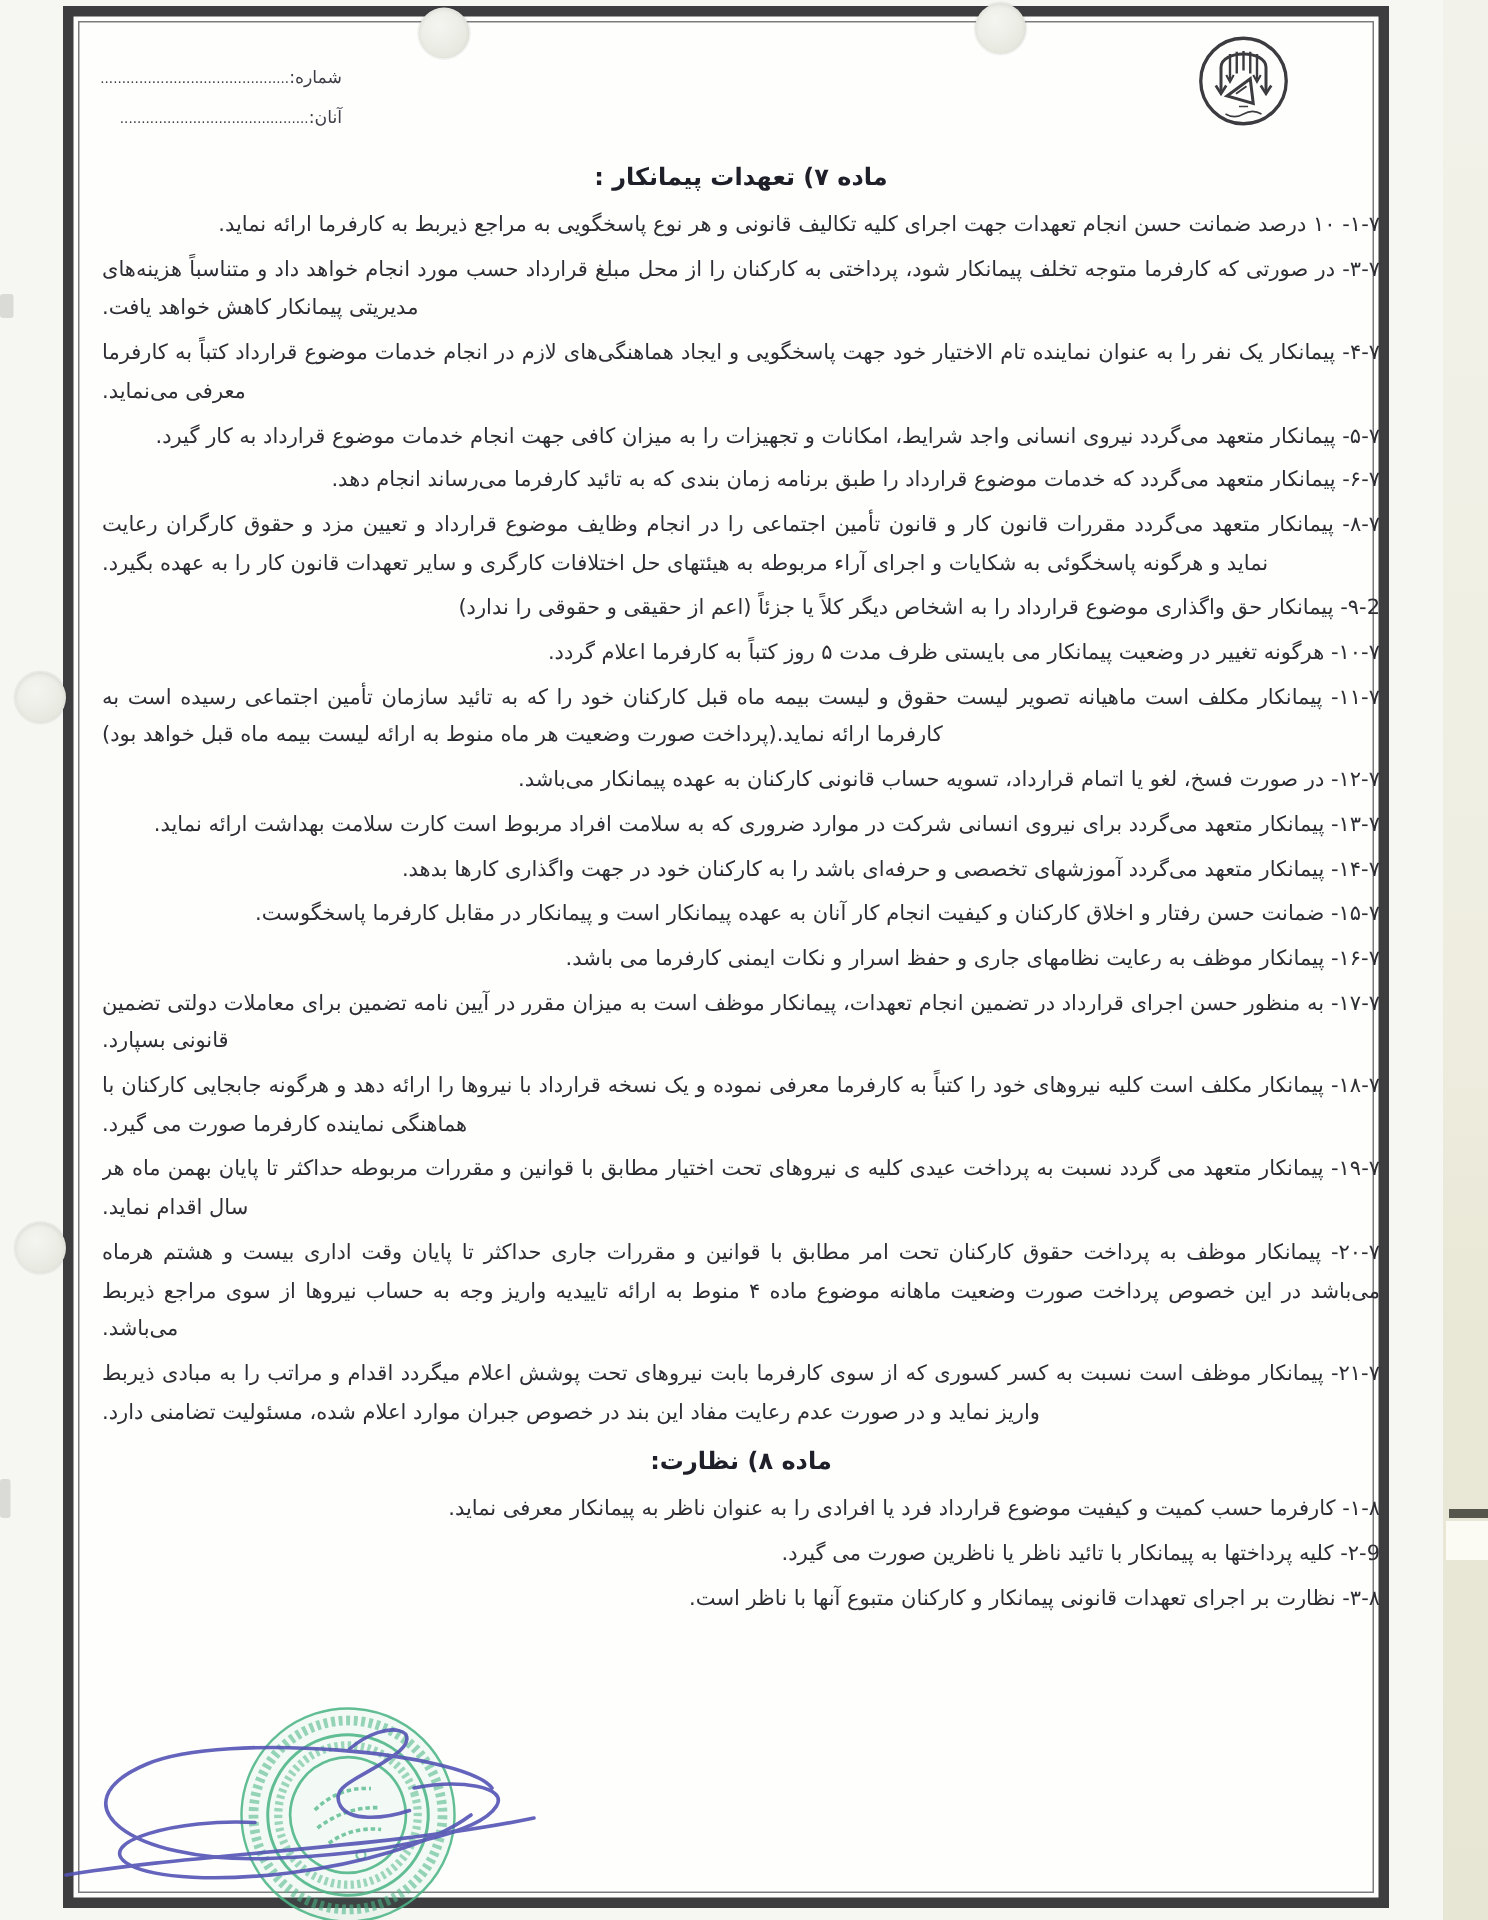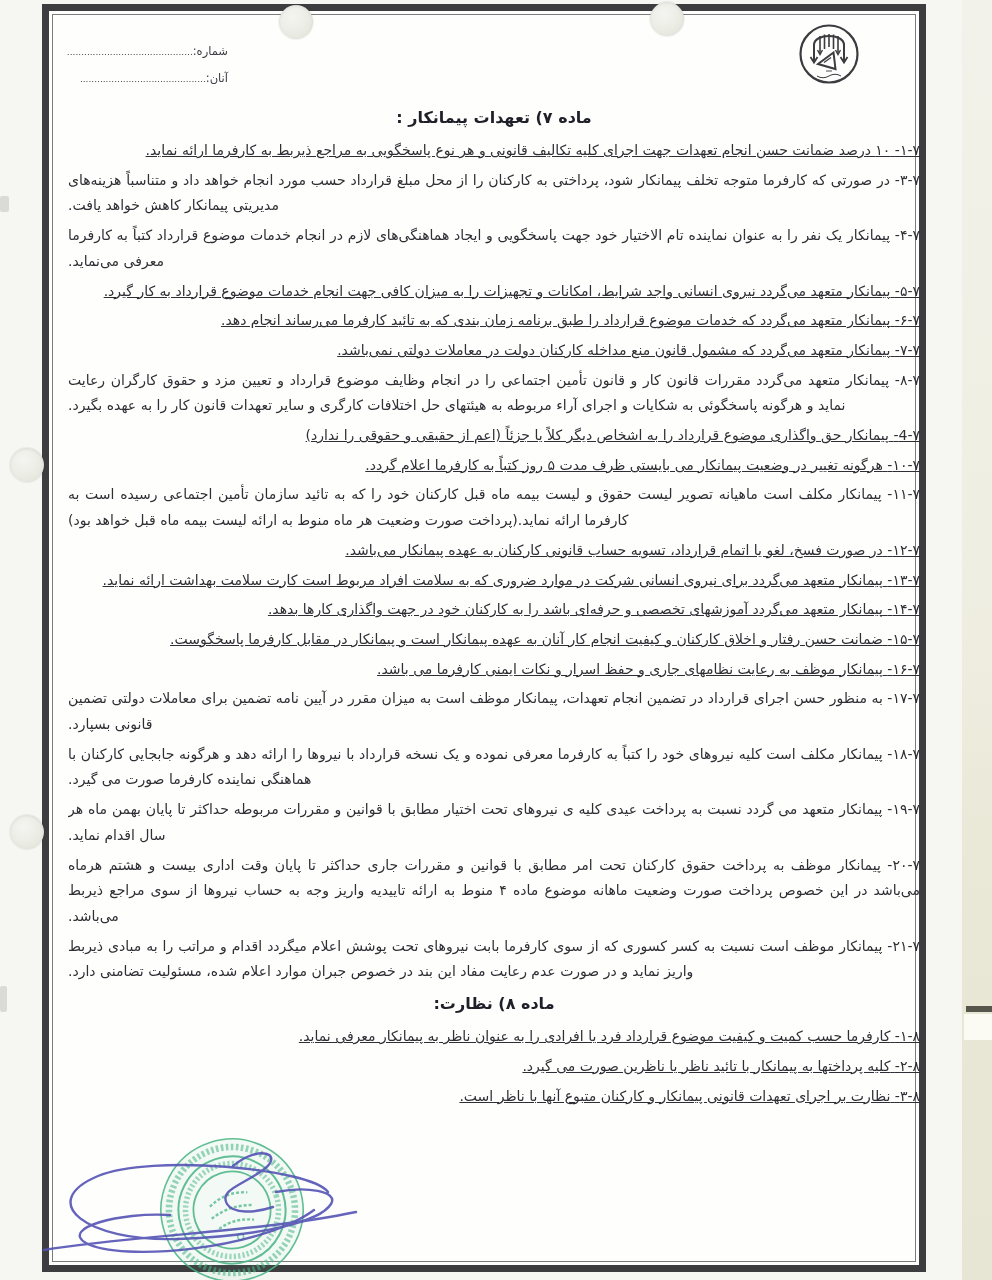--- a/index.html
+++ b/index.html
@@ -75,21 +75,21 @@
   .article-title{
     font-size:16px;font-weight:bold;color:#1f1f29;
     text-align:center;margin:0 0 11px 0;
   }
   .article-title.second{margin-top:9px;}
   .clause{
     font-size:14px;line-height:25.7px;
     text-align:justify;text-align-last:left;
     margin-bottom:4px;color:var(--ink);
   }
-  .clause.one-line{text-align:right;text-align-last:right;text-decoration:underline;}
+  .clause.one-line{text-align:right;text-align-last:right;}
   .clause .num{white-space:nowrap;}
 
   
   .stamp{position:absolute;left:156px;top:1134px;width:152px;height:152px;color:var(--stamp-green);z-index:6;opacity:.88;}
   .signature{position:absolute;left:28px;top:1138px;width:330px;height:135px;color:var(--signature-blue);z-index:7;opacity:.9;}
 </style>
 </head>
 <body>
 
 <div class="side-strip"></div>
@@ -135,25 +135,24 @@
 
 
       <p class="clause"><span class="num">۳-۷-</span> <span>در صورتی که کارفرما متوجه تخلف پیمانکار شود، پرداختی به کارکنان را از محل مبلغ قرارداد حسب مورد انجام خواهد داد و متناسباً هزینه‌های مدیریتی پیمانکار کاهش خواهد یافت.</span></p>
 
       <p class="clause"><span class="num">۴-۷-</span> <span>پیمانکار یک نفر را به عنوان نماینده تام الاختیار خود جهت پاسخگویی و ایجاد هماهنگی‌های لازم در انجام خدمات موضوع قرارداد کتباً به کارفرما معرفی می‌نماید.</span></p>
 
       <p class="clause one-line"><span class="num">۵-۷-</span> <span>پیمانکار متعهد می‌گردد نیروی انسانی واجد شرایط، امکانات و تجهیزات را به میزان کافی جهت انجام خدمات موضوع قرارداد به کار گیرد.</span></p>
 
       <p class="clause one-line"><span class="num">۶-۷-</span> <span>پیمانکار متعهد می‌گردد که خدمات موضوع قرارداد را طبق برنامه زمان بندی که به تائید کارفرما می‌رساند انجام دهد.</span></p>
 
-      <p class="clause one-line"><span class="num">۷-۷-</span> <span>پیمانکار متعهد می‌گردد که مشمول قانون منع مداخله کارکنان دولت در معاملات دولتی نمی‌باشد.</span></p>
 
       <p class="clause"><span class="num">۸-۷-</span> <span>پیمانکار متعهد می‌گردد مقررات قانون کار و قانون تأمین اجتماعی را در انجام وظایف موضوع قرارداد و تعیین مزد و حقوق کارگران رعایت نماید و هرگونه پاسخگوئی به شکایات و اجرای آراء مربوطه به هیئتهای حل اختلافات کارگری و سایر تعهدات قانون کار را به عهده بگیرد.</span></p>
 
-      <p class="clause one-line"><span class="num">4-۷-</span> <span>پیمانکار حق واگذاری موضوع قرارداد را به اشخاص دیگر کلاً یا جزئاً (اعم از حقیقی و حقوقی را ندارد)</span></p>
+      <p class="clause one-line"><span class="num">۹-2-</span> <span>پیمانکار حق واگذاری موضوع قرارداد را به اشخاص دیگر کلاً یا جزئاً (اعم از حقیقی و حقوقی را ندارد)</span></p>
 
       <p class="clause one-line"><span class="num">۱۰-۷-</span> <span>هرگونه تغییر در وضعیت پیمانکار می بایستی ظرف مدت ۵ روز کتباً به کارفرما اعلام گردد.</span></p>
 
       <p class="clause"><span class="num">۱۱-۷-</span> <span>پیمانکار مکلف است ماهیانه تصویر لیست حقوق و لیست بیمه ماه قبل کارکنان خود را که به تائید سازمان تأمین اجتماعی رسیده است به کارفرما ارائه نماید.(پرداخت صورت وضعیت هر ماه منوط به ارائه لیست بیمه ماه قبل خواهد بود)</span></p>
 
       <p class="clause one-line"><span class="num">۱۲-۷-</span> <span>در صورت فسخ، لغو یا اتمام قرارداد، تسویه حساب قانونی کارکنان به عهده پیمانکار می‌باشد.</span></p>
 
       <p class="clause one-line"><span class="num">۱۳-۷-</span> <span>پیمانکار متعهد می‌گردد برای نیروی انسانی شرکت در موارد ضروری که به سلامت افراد مربوط است کارت سلامت بهداشت ارائه نماید.</span></p>
 
       <p class="clause one-line"><span class="num">۱۴-۷-</span> <span>پیمانکار متعهد می‌گردد آموزشهای تخصصی و حرفه‌ای باشد را به کارکنان خود در جهت واگذاری کارها بدهد.</span></p>
@@ -172,21 +171,21 @@
 
       <p class="clause"><span class="num">۲۱-۷-</span> <span>پیمانکار موظف است نسبت به کسر کسوری که از سوی کارفرما بابت نیروهای تحت پوشش اعلام میگردد اقدام و مراتب را به مبادی ذیربط واریز نماید و در صورت عدم رعایت مفاد این بند در خصوص جبران موارد اعلام شده، مسئولیت تضامنی دارد.</span></p>
     </div>
 
   <h2 class="article-title second">ماده ۸) نظارت:</h2>
 
   <div>
 
       <p class="clause one-line"><span class="num">۱-۸-</span> <span>کارفرما حسب کمیت و کیفیت موضوع قرارداد فرد یا افرادی را به عنوان ناظر به پیمانکار معرفی نماید.</span></p>
 
-      <p class="clause one-line"><span class="num">۲-۸-</span> <span>کلیه پرداختها به پیمانکار با تائید ناظر یا ناظرین صورت می گیرد.</span></p>
+      <p class="clause one-line"><span class="num">۲-9-</span> <span>کلیه پرداختها به پیمانکار با تائید ناظر یا ناظرین صورت می گیرد.</span></p>
 
       <p class="clause one-line"><span class="num">۳-۸-</span> <span>نظارت بر اجرای تعهدات قانونی پیمانکار و کارکنان متبوع آنها با ناظر است.</span></p>
     </div>
 </div>
 
 <svg class="stamp" viewBox="0 0 152 152" fill="none" stroke="currentColor">
   <g transform="rotate(-18 76 76)">
     <circle cx="76" cy="76" r="71" stroke-width="1.6" fill="rgba(76,181,133,0.07)"></circle>
     <circle cx="76" cy="76" r="63" stroke-width="6.5" stroke-dasharray="2.6 2.4" opacity="0.65"></circle>
     <circle cx="76" cy="76" r="53.5" stroke-width="2"></circle>

